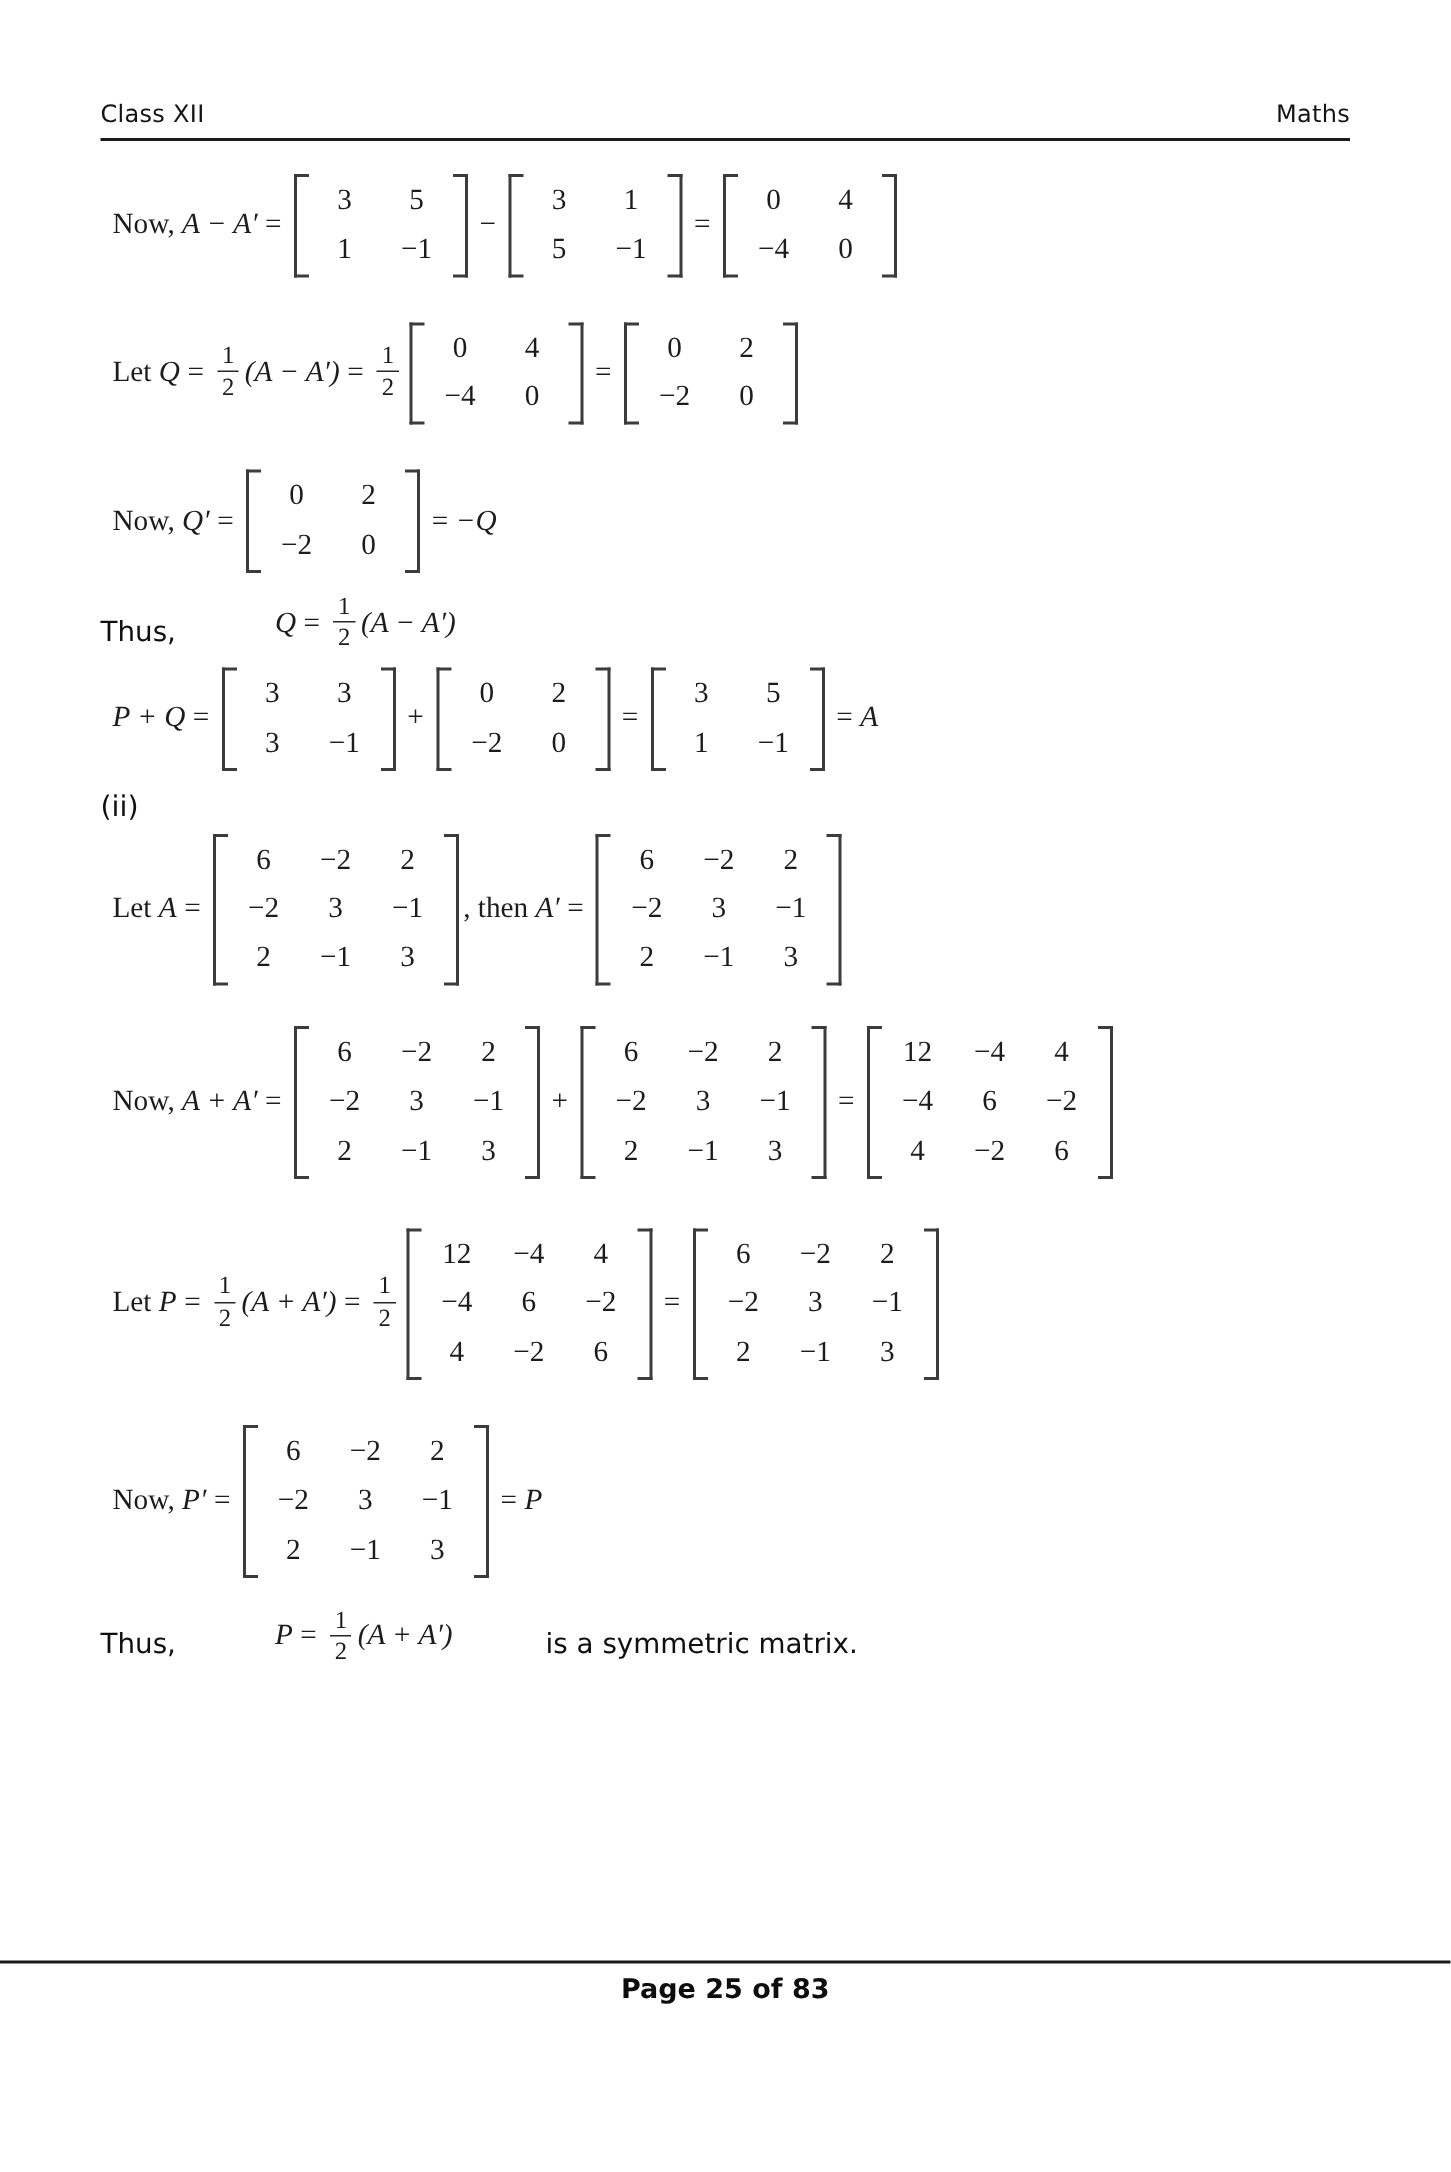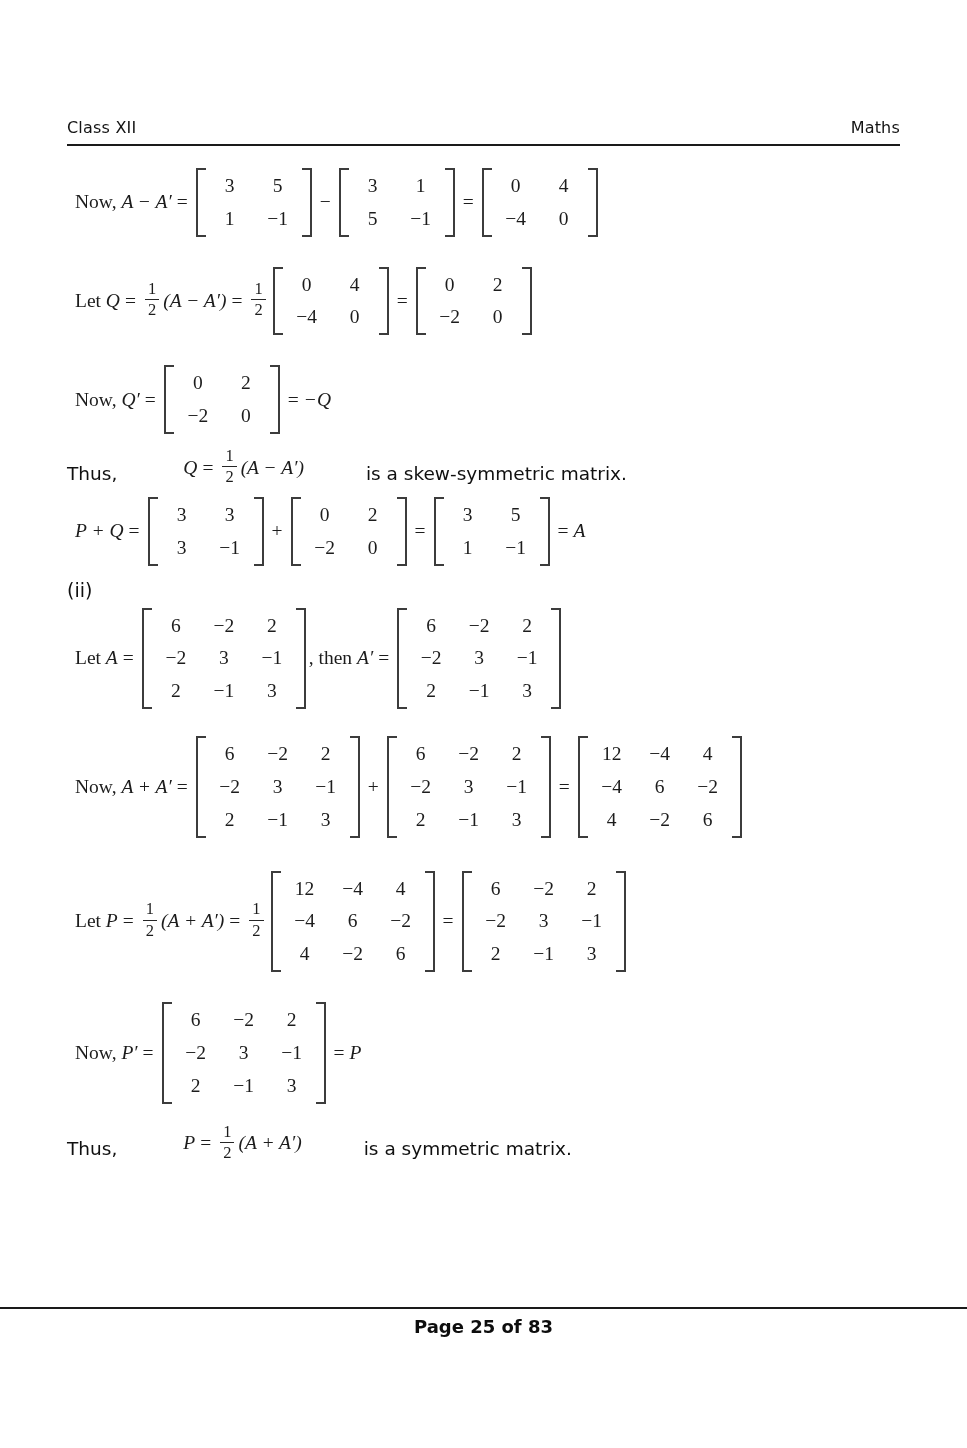--- a/index.html
+++ b/index.html
@@ -2,21 +2,21 @@
 <html><head>
 <meta charset="utf-8">
 <style>
   * { margin:0; padding:0; box-sizing:border-box; }
   html,body { background:#ffffff; }
   body {
     width:967px; height:1448px; position:relative; overflow:hidden;
     font-family:"DejaVu Sans","Liberation Sans",sans-serif;
     color:#141414;
   }
-  .page { position:relative; width:967px; height:1192px; padding:118px 67px 0 67px; }
+  .page { position:relative; width:967px; height:1192px; padding:66px 67px 0 67px; }
 
   
   .hdr {
     display:flex; justify-content:space-between; align-items:baseline;
     border-bottom:2px solid #1a1a1a; padding-bottom:7px;
     font-size:16px; letter-spacing:.2px;
   }
   .hdr .center { flex:1; text-align:center; }
 
   
@@ -168,21 +168,20 @@
     <span class="thus-word">Thus,</span>
     <span class="eq">
       <span class="mvar">Q</span>
       <span class="op">=</span>
       <span class="frac">
         <span class="fnum">1</span>
         <span class="fden">2</span>
       </span>
       <span class="mvar">(A − A′)</span>
     </span>
-    <span class="rest">is a skew-symmetric matrix.</span>
   </div>
 
 
   <div class="eq mt-l6">
     <span class="mvar">P + Q</span>
     <span class="op">=</span>
     <span class="matrix" style="grid-template-columns: repeat(2, 48px);">
         <span class="mcell">3</span>
         <span class="mcell">3</span>
         <span class="mcell">3</span>

